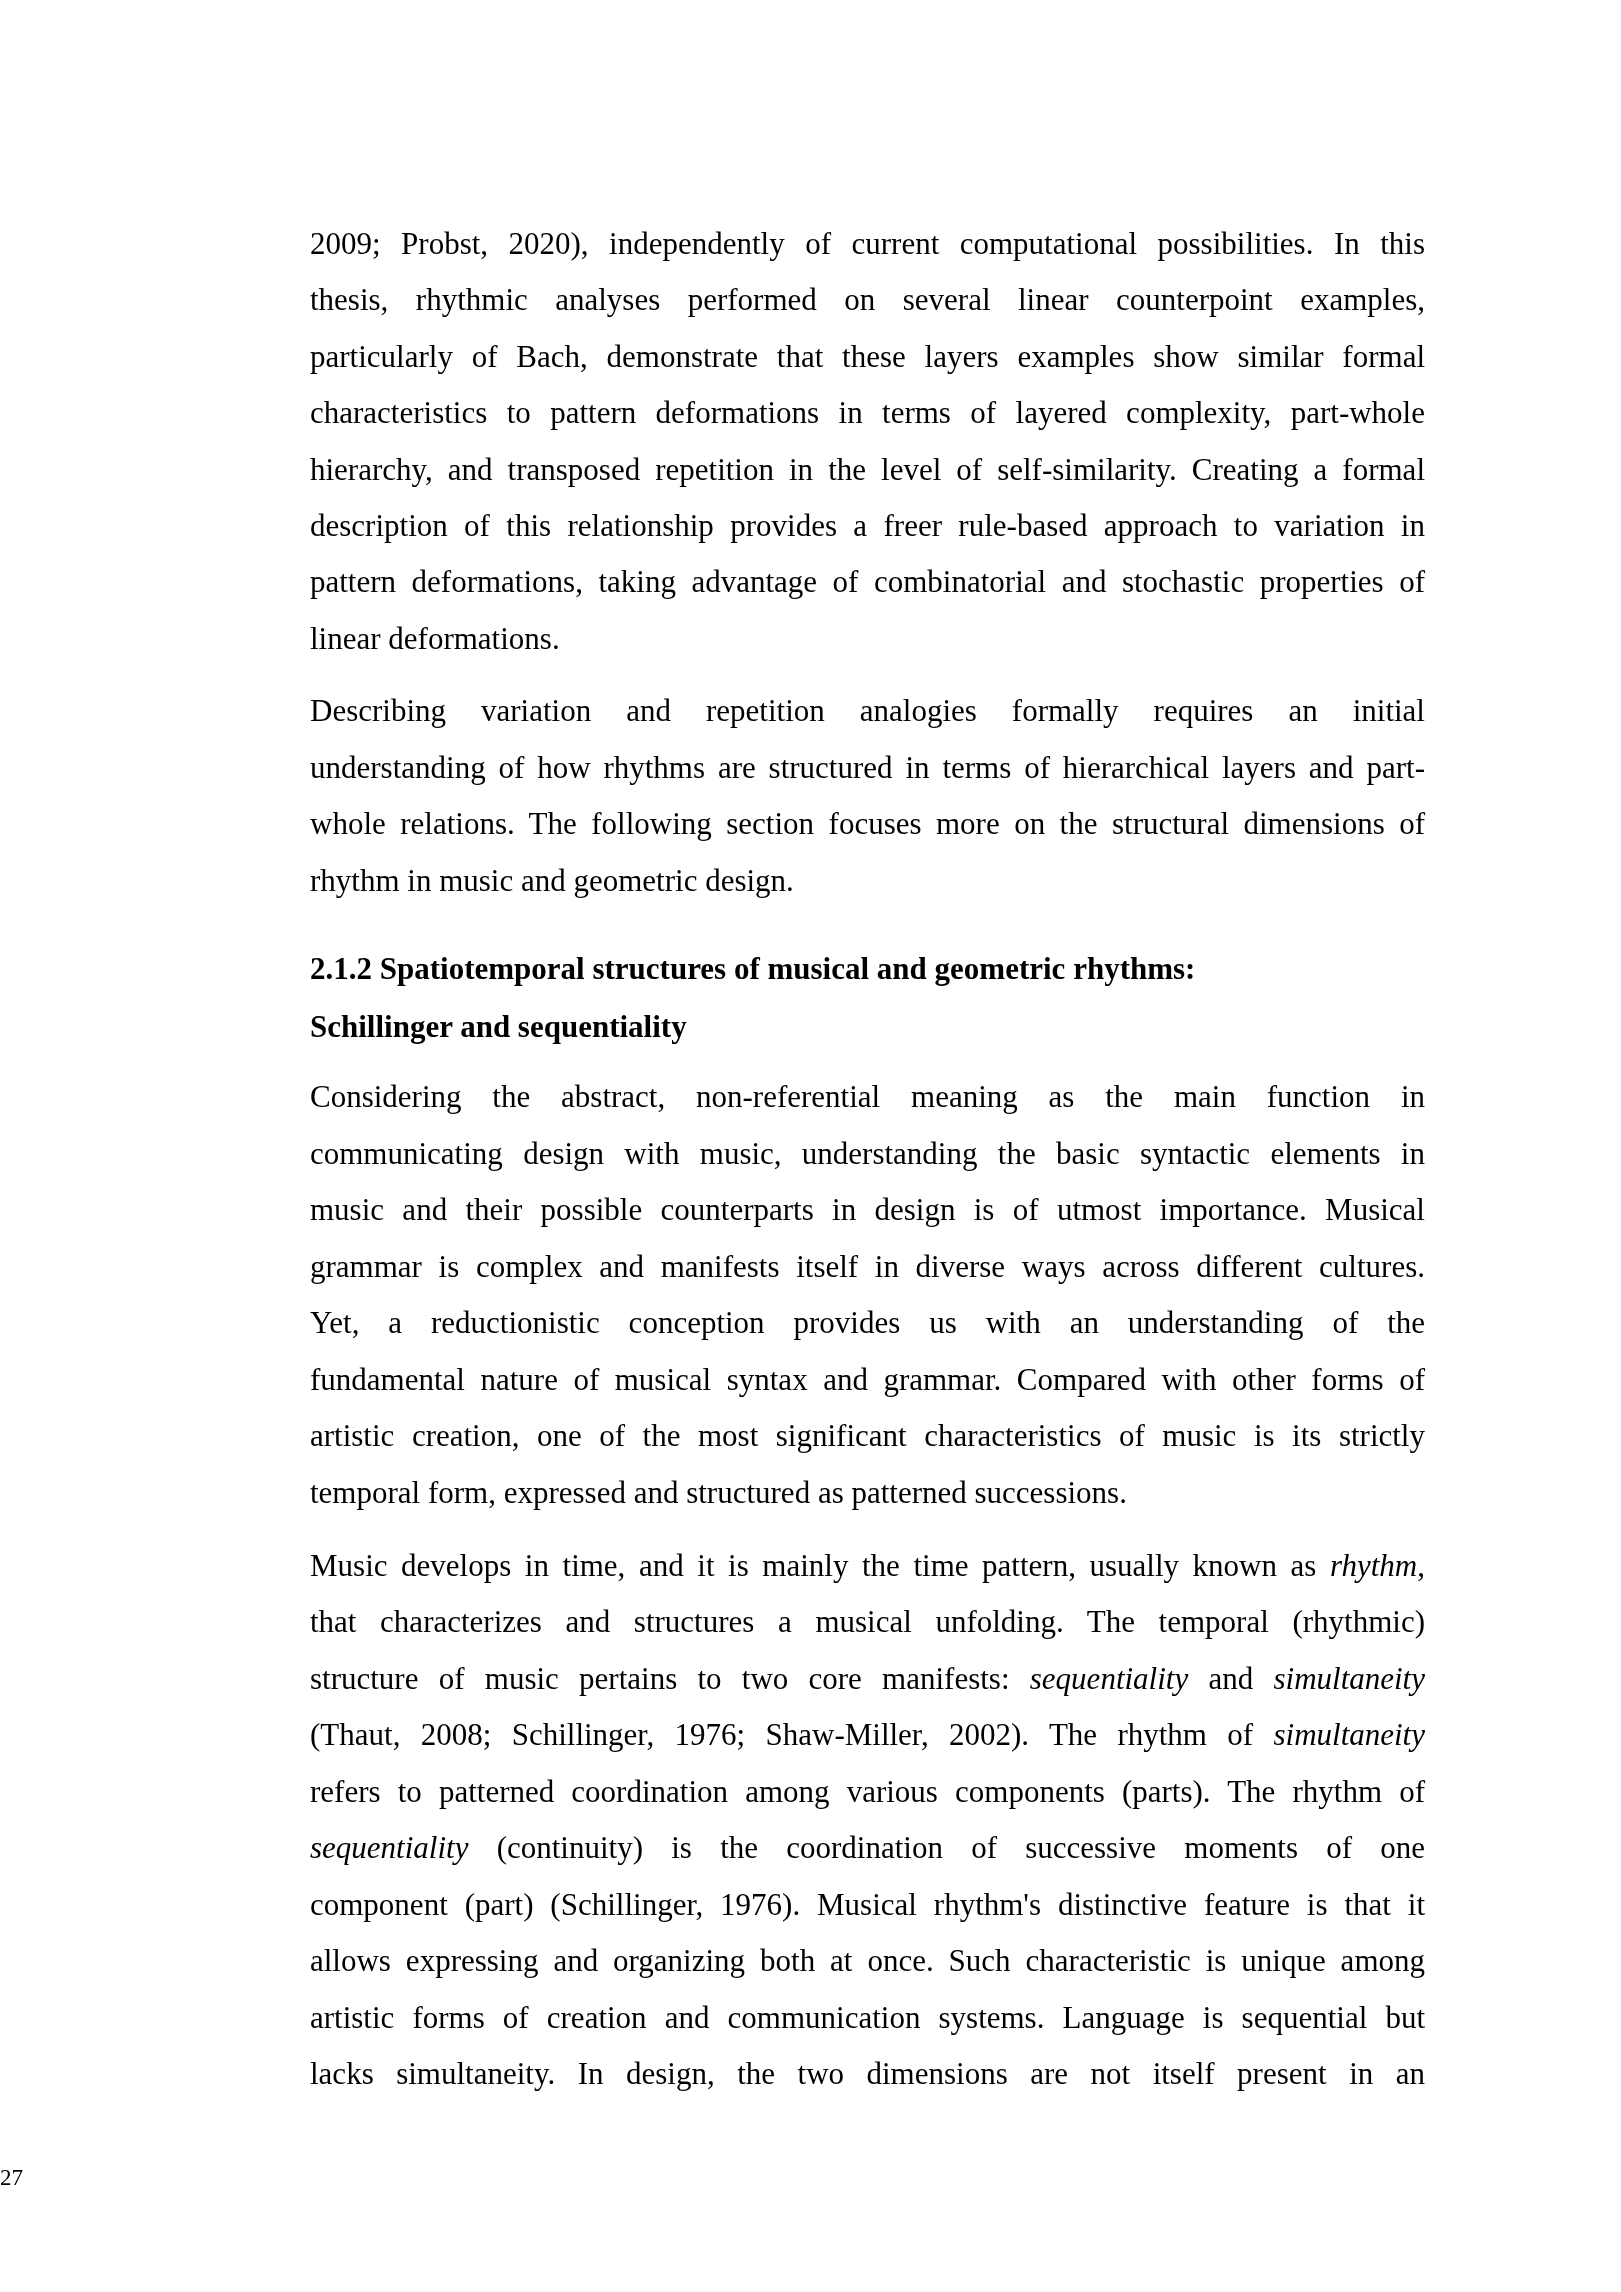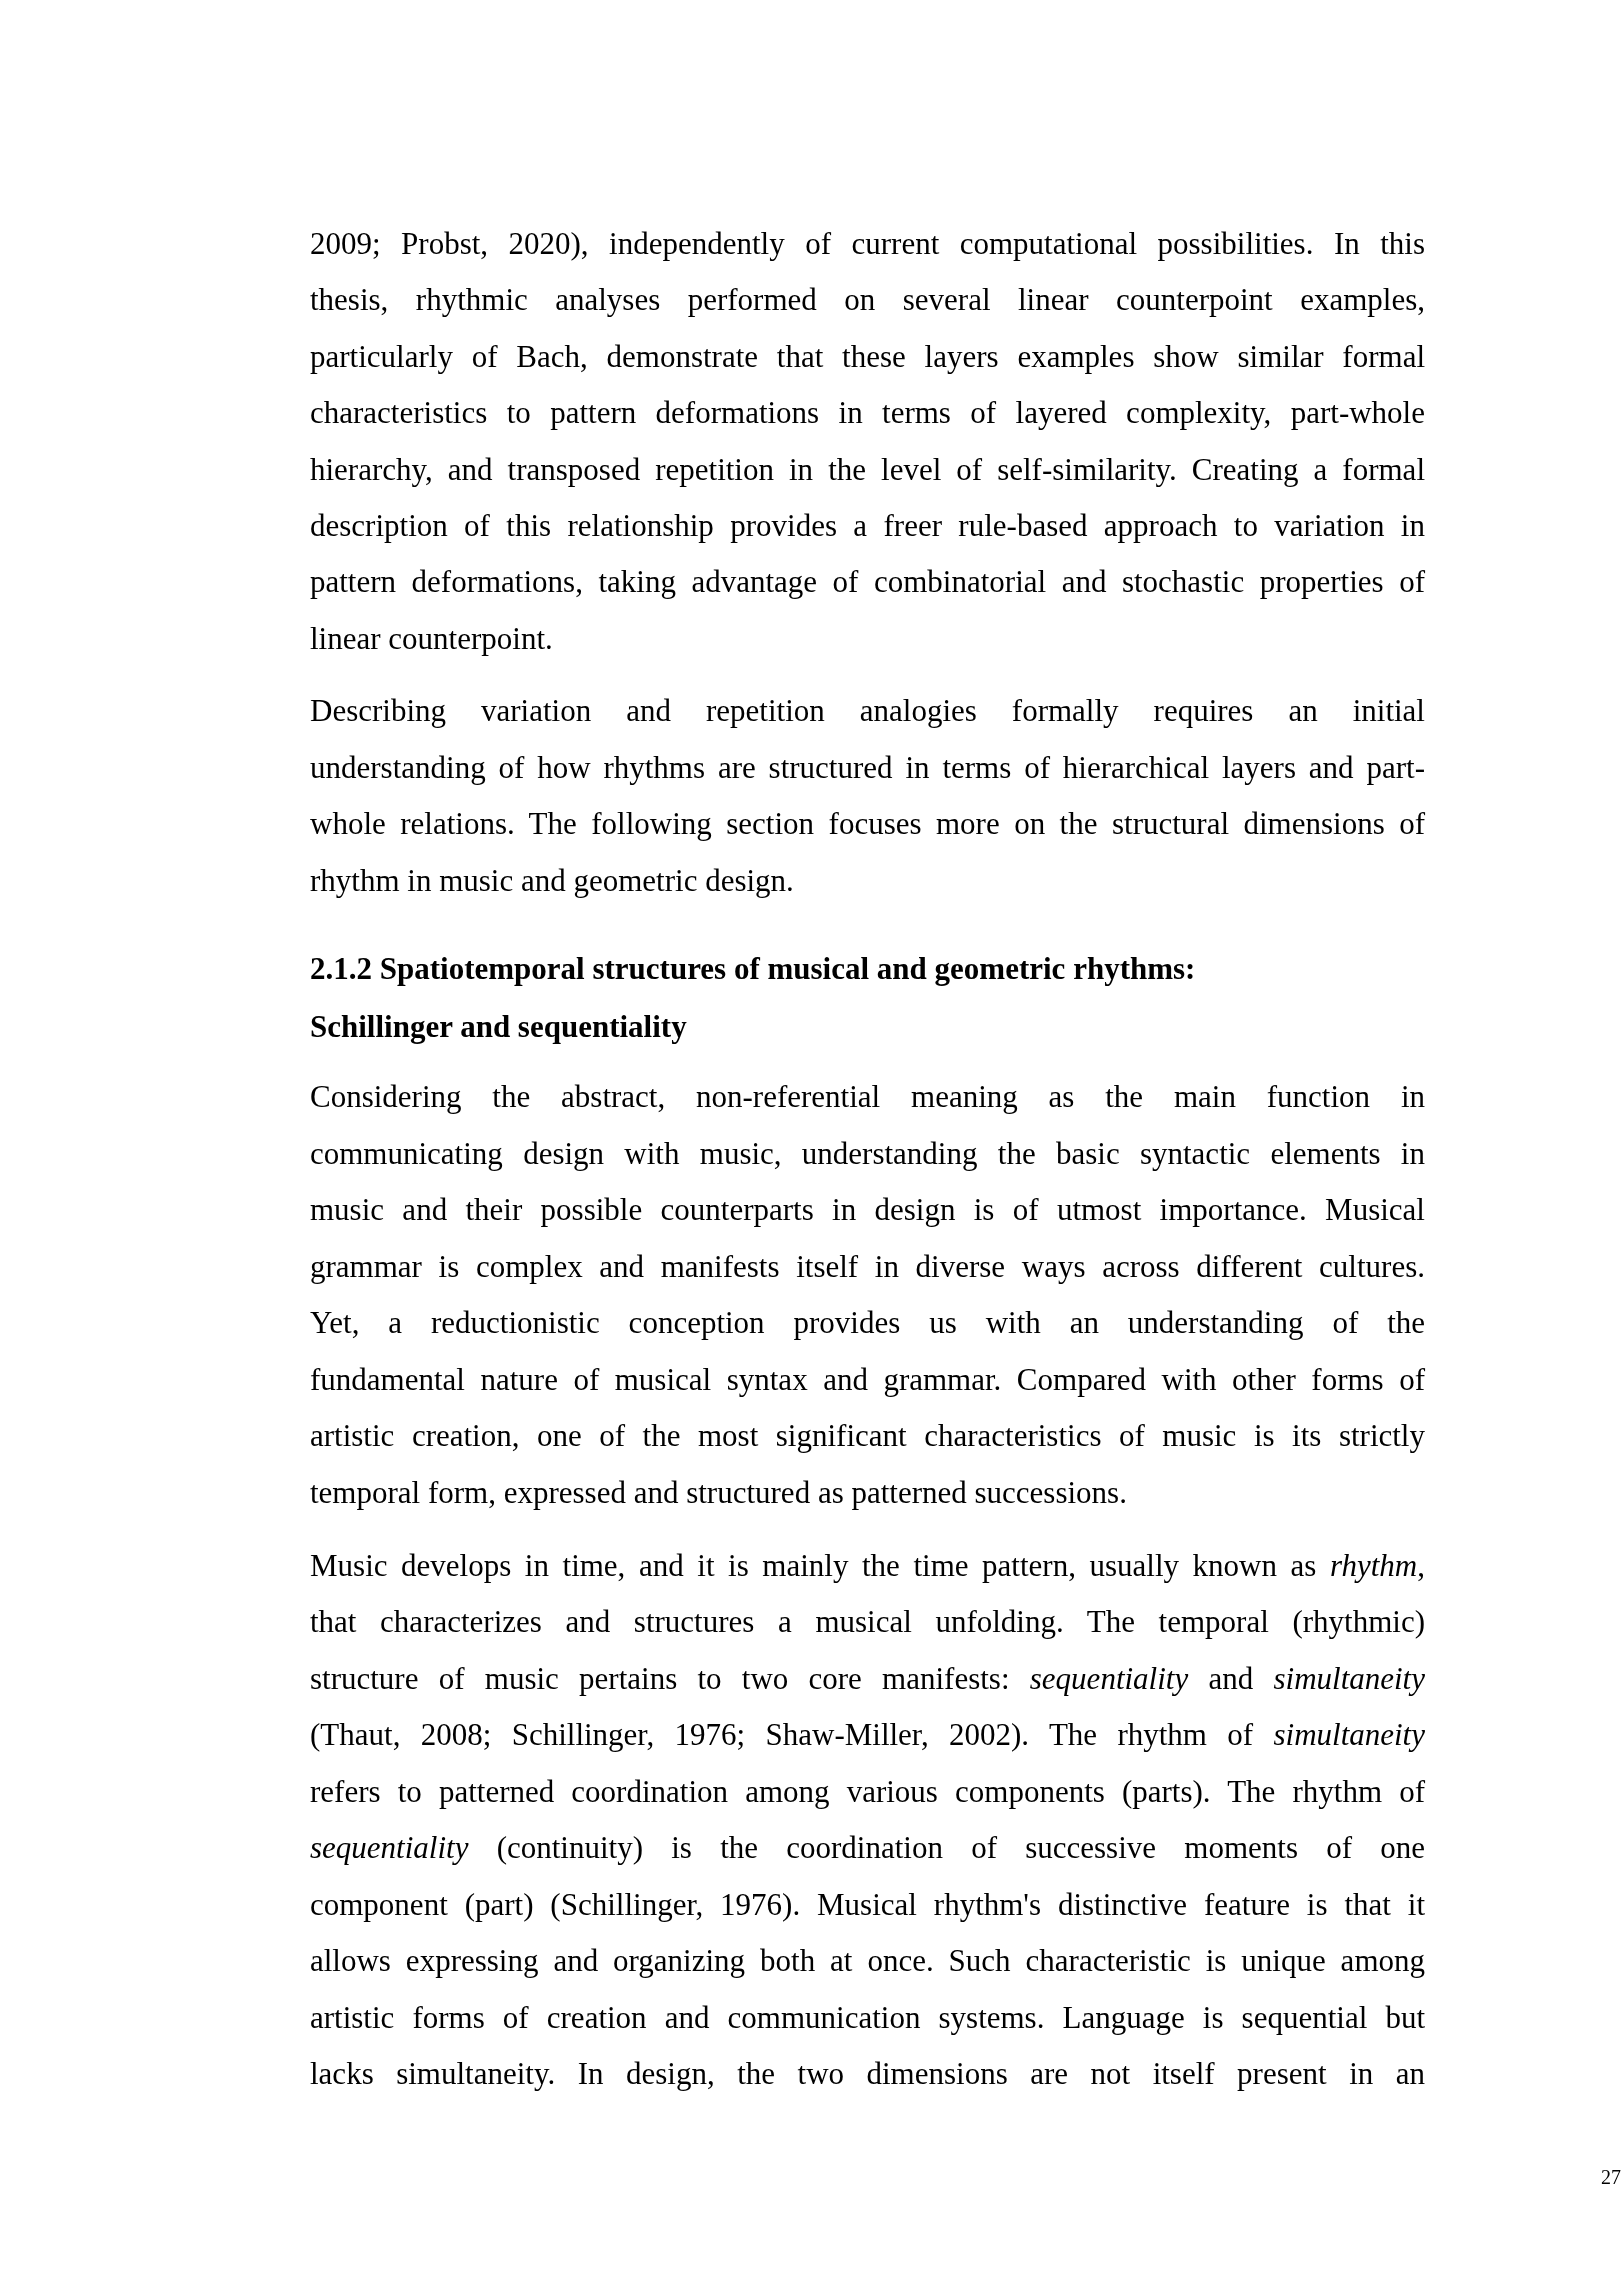--- a/index.html
+++ b/index.html
@@ -13,38 +13,38 @@
   .line {
     position: absolute; left: 0; width: 1115px;
     font-size: 31px; line-height: 39px; height: 39px;
     white-space: nowrap;
     text-align: justify; text-align-last: justify; margin-top: 32px;
   }
   .line.last { text-align-last: left; }
   .line.bold { font-weight: bold; text-align-last: left; }
   .line i { font-style: italic; }
   .page-number {
-    position: absolute; left: 0; width: 1621px; text-align: right;
-    font-size: 20px; line-height: 39px; top: 2158px;
+    position: absolute; left: 0; width: 1621px; text-align: left;
+    font-size: 23px; line-height: 39px; top: 2158px;
   }
 </style>
 </head>
 <body>
 
 <div class="page">
   <div class="block" id="body-block" style="top: 176px;">
       <div>
         <div class="line" style="top: 15.7px;"><span>2009; Probst, 2020), independently of current computational possibilities. In this</span></div>
         <div class="line" style="top: 72px;"><span>thesis, rhythmic analyses performed on several linear counterpoint examples,</span></div>
         <div class="line" style="top: 129px;"><span>particularly of Bach, demonstrate that these layers examples show similar formal</span></div>
         <div class="line" style="top: 185px;"><span>characteristics to pattern deformations in terms of layered complexity, part-whole</span></div>
         <div class="line" style="top: 242px;"><span>hierarchy, and transposed repetition in the level of self-similarity. Creating a formal</span></div>
         <div class="line" style="top: 298px;"><span>description of this relationship provides a freer rule-based approach to variation in</span></div>
         <div class="line" style="top: 354px;"><span>pattern deformations, taking advantage of combinatorial and stochastic properties of</span></div>
-        <div class="line last" style="top: 411px;"><span>linear counterpoint.</span></div>
+        <div class="line last" style="top: 411px;"><span>linear deformations.</span></div>
       </div>
       <div>
         <div class="line" style="top: 483px;"><span>Describing variation and repetition analogies formally requires an initial</span></div>
         <div class="line" style="top: 540px;"><span>understanding of how rhythms are structured in terms of hierarchical layers and part-</span></div>
         <div class="line" style="top: 596px;"><span>whole relations. The following section focuses more on the structural dimensions of</span></div>
         <div class="line last" style="top: 653px;"><span>rhythm in music and geometric design.</span></div>
       </div>
       <div>
         <div class="line bold" style="top: 741px;">2.1.2 Spatiotemporal structures of musical and geometric rhythms:</div>
         <div class="line bold" style="top: 799px;">Schillinger and sequentiality</div>

